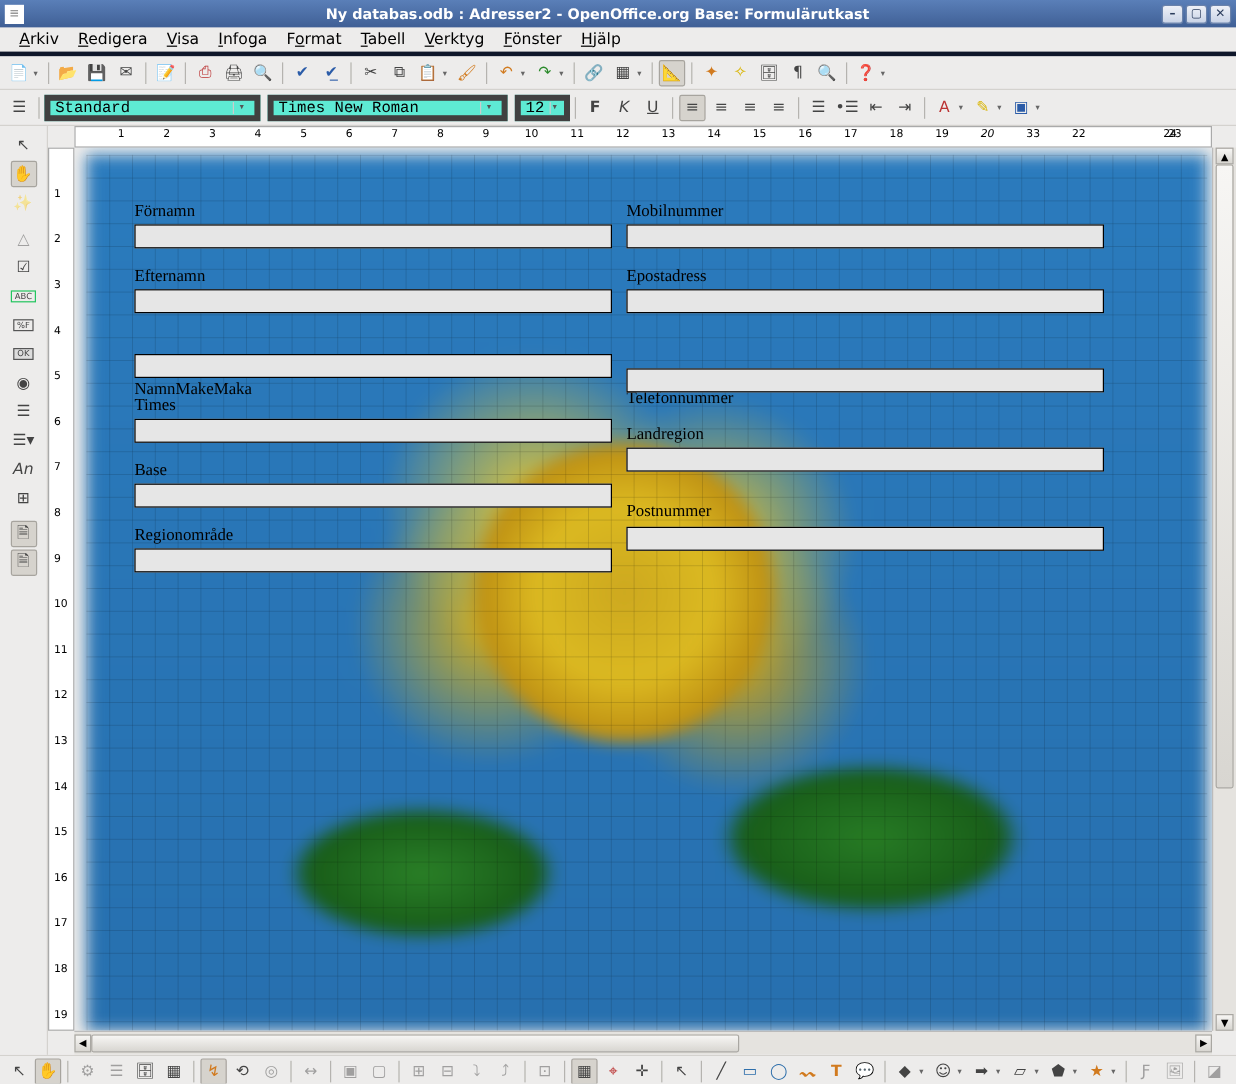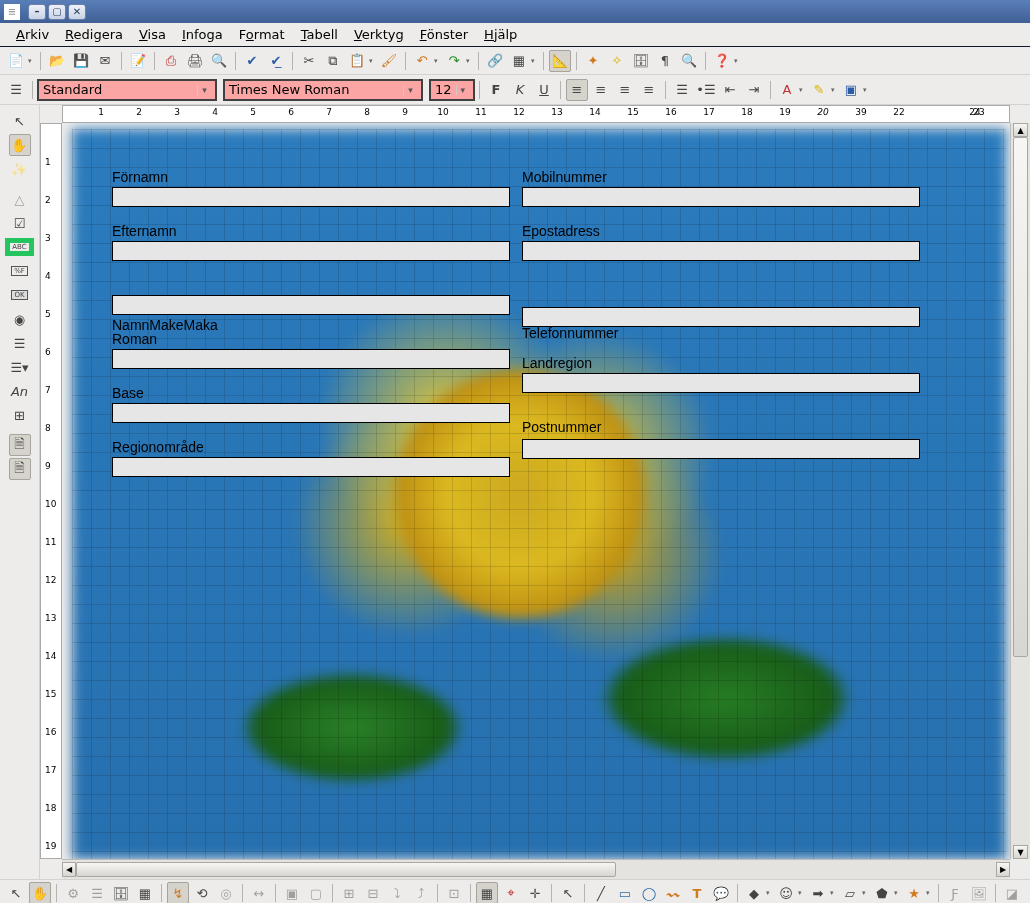--- a/index.html
+++ b/index.html
@@ -19,42 +19,42 @@
 .titlebar .title { flex: 1; text-align: center; font-size: 12px; }
 .titlebar .win-btns { display:flex; gap:2px; }
 .titlebar .win-btn {
   width: 18px; height: 16px; background: linear-gradient(#eef1f7,#c9d3e6);
   border: 1px solid #6a82ab; border-radius: 3px;
   display:flex;align-items:center;justify-content:center; color:#2a3c5c; font-size:10px;
 }
 
 
 .menubar {
-  height: 24px; background: #edeceb; border-bottom: 1px solid #0f172a;
+  height: 24px; background: #edeceb; border-bottom: 4px solid #0f172a;
   display:flex; align-items:center; padding: 0 8px;
 }
 .menubar .menu-item { padding: 2px 8px; font-size: 13px; color:#000; }
 .menubar .menu-item span.ul { text-decoration: underline; }
 
 
 .toolbar {
   height: 28px; background: #edeceb; border-bottom: 1px solid #d4d2ce;
   display:flex; align-items:center; padding: 0 4px;
 }
 .toolbar.fmt { height: 30px; }
 .tb-sep { width:1px; height:18px; background:#b5b3af; margin: 0 4px; }
 .tb-btn {
   width: 22px; height: 22px; border: 1px solid transparent; border-radius:2px;
   display:flex; align-items:center; justify-content:center; margin: 0 1px;
   font-size: 13px; color:#444;
 }
 .tb-drop { width:8px; font-size:7px; color:#666; }
 .combo {
-  height: 22px; background:#fca5a5; border:2px solid #404040;
-  display:flex; align-items:center; padding:0 4px; font-size:13px;
+  height: 22px; background:#5eead4; border:5px solid #404040;
+  display:flex; align-items:center; padding:0 4px; font-size:13px;font-family:Liberation Mono, monospace;
 }
 .combo.style { width:180px; }
 .combo.font  { width:200px; }
 .combo.size  { width:46px; }
 .combo .txt { flex:1; }
 .combo .arr { width:14px; text-align:center; color:#555; font-size:9px; border-left:1px solid #ccc; margin-left:4px;}
 .tb-btn.pressed { background:#d6d3cd; border:1px solid #a7a49e; }
 
 
 .workspace { position: relative; height: 774px; display:flex; }
@@ -107,40 +107,41 @@
     linear-gradient(rgba(0,0,0,.25) 1px, transparent 1px),
     linear-gradient(90deg, rgba(0,0,0,.25) 1px, transparent 1px);
   background-size: 19px 19px;
   opacity:.5;
 }
 .form-area {
   position:absolute; top:6px; left:10px; right:4px; bottom:0;
 }
 .field-label {
   position:absolute; background:transparent; color:#000;
-  font-family:Liberation Sans, sans-serif; font-size:14px; white-space:nowrap;
+  font-family:Liberation Serif, serif; font-size:14px; white-space:nowrap;
 }
 .field-input {
   position:absolute; background:#e6e6e6; border:1px solid #000;
   height:20px;
 }
 
 
 .bottombars { }
 .toolbar.nav { height: 28px; border-top:1px solid #d4d2ce; border-bottom:1px solid #d4d2ce;}
 
 
 .c-blue{color:#2b5ca8;} .c-red{color:#b33;} .c-green{color:#2a8a2a;}
 .c-orange{color:#d17a1e;} .c-yellow{color:#d9b400;}
 </style>
 </head>
 <body>
 
 <div class="titlebar">
   <div class="app-icon">≡</div>
+  <div class="title">Ny databas.odb : Adresser2 - OpenOffice.org Base: Formulärutkast</div>
   <div class="win-btns">
     <div class="win-btn">–</div>
     <div class="win-btn">▢</div>
     <div class="win-btn">✕</div>
   </div>
 </div>
 
 <div class="menubar">
   <div class="menu-item"><span class="ul">A</span>rkiv</div>
   <div class="menu-item"><span class="ul">R</span>edigera</div>
@@ -246,21 +247,21 @@
 <div class="workspace">
 
   <div class="left-tools">
     <div class="tb-btn">↖</div>
     <div class="tb-btn pressed">✋</div>
     <div class="tb-btn" style="opacity:.45">✨</div>
     <div style="height:6px"></div>
     <div class="tb-btn" style="opacity:.45">△</div>
     <div class="tb-btn">☑</div>
     <div class="tb-btn">
-        <span style="border:5px solid #22c55e;font-size:7px;padding:0 2px">ABC</span>
+        <span style="border:1px solid #22c55e;font-size:7px;padding:0 2px">ABC</span>
       </div>
     <div class="tb-btn">
         <span style="border:1px solid #555;font-size:7px;padding:0 2px">%F</span>
       </div>
     <div class="tb-btn">
         <span style="border:1px solid #555;font-size:7px;padding:0 2px;background:#ddd">OK</span>
       </div>
     <div class="tb-btn">◉</div>
     <div class="tb-btn">☰</div>
     <div class="tb-btn">☰▾</div>
@@ -289,21 +290,21 @@
         <div class="num" style="left: 418px;">11</div>
         <div class="num" style="left: 456px;">12</div>
         <div class="num" style="left: 494px;">13</div>
         <div class="num" style="left: 532px;">14</div>
         <div class="num" style="left: 570px;">15</div>
         <div class="num" style="left: 608px;">16</div>
         <div class="num" style="left: 646px;">17</div>
         <div class="num" style="left: 684px;">18</div>
         <div class="num" style="left: 722px;">19</div>
         <div class="num" style="left: 760px; font-style: italic;">20</div>
-        <div class="num" style="left: 798px;">39</div>
+        <div class="num" style="left: 798px;">33</div>
         <div class="num" style="left: 836px;">22</div>
         <div class="num" style="left: 916px;">23</div>
         <div class="num" style="left: 912px;">24</div>
       </div>
 
     <div class="v-ruler" id="v-ruler">
         <div class="num" style="top: 38px;">1</div>
         <div class="num" style="top: 76px;">2</div>
         <div class="num" style="top: 114px;">3</div>
         <div class="num" style="top: 152px;">4</div>
@@ -327,21 +328,21 @@
     <div class="page">
       <div class="page-bg"></div>
       <div class="grid-overlay"></div>
       <div class="form-area" id="form-area">
           <div class="field-label" style="left: 40px; top: 40px;">Förnamn</div>
           <div class="field-input" style="left: 40px; top: 58px; width: 398px;"></div>
           <div class="field-label" style="left: 40px; top: 94px;">Efternamn</div>
           <div class="field-input" style="left: 40px; top: 112px; width: 398px;"></div>
           <div class="field-label" style="left: 40px; top: 148px; margin-top: 40px;">NamnMakeMaka</div>
           <div class="field-input" style="left: 40px; top: 166px; width: 398px;"></div>
-          <div class="field-label" style="left: 40px; top: 202px;">Roman</div>
+          <div class="field-label" style="left: 40px; top: 202px;">Times</div>
           <div class="field-input" style="left: 40px; top: 220px; width: 398px;"></div>
           <div class="field-label" style="left: 40px; top: 256px;">Base</div>
           <div class="field-input" style="left: 40px; top: 274px; width: 398px;"></div>
           <div class="field-label" style="left: 40px; top: 310px;">Regionområde</div>
           <div class="field-input" style="left: 40px; top: 328px; width: 398px;"></div>
           <div class="field-label" style="left: 450px; top: 40px;">Mobilnummer</div>
           <div class="field-input" style="left: 450px; top: 58px; width: 398px;"></div>
           <div class="field-label" style="left: 450px; top: 94px;">Epostadress</div>
           <div class="field-input" style="left: 450px; top: 112px; width: 398px;"></div>
           <div class="field-label" style="left: 450px; top: 160px; margin-top: 36px;">Telefonnummer</div>

